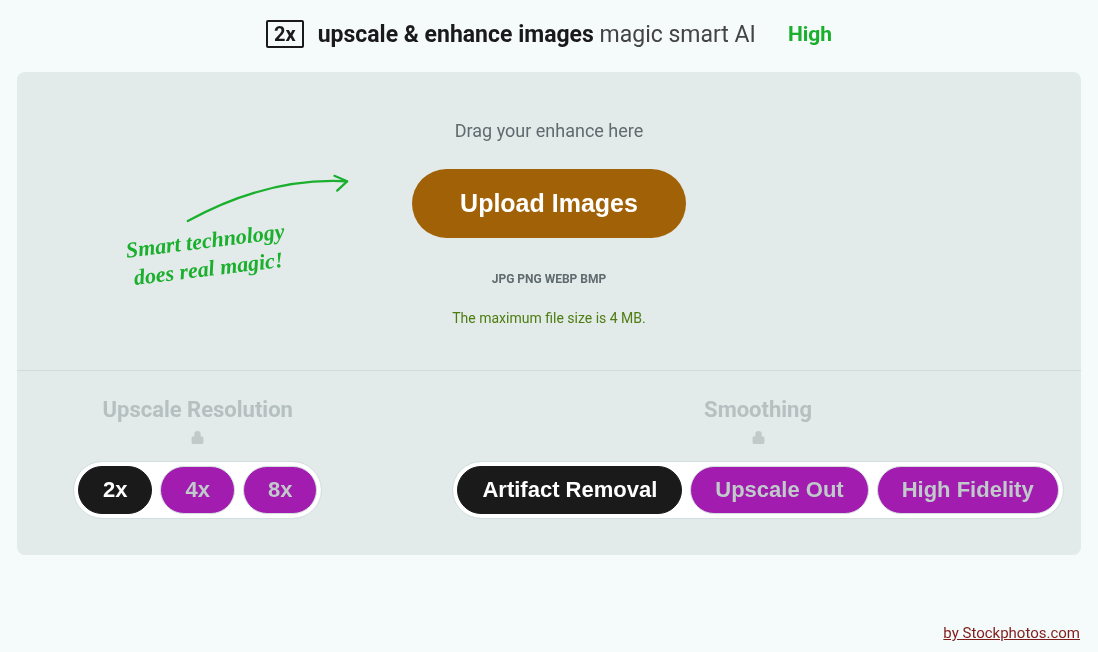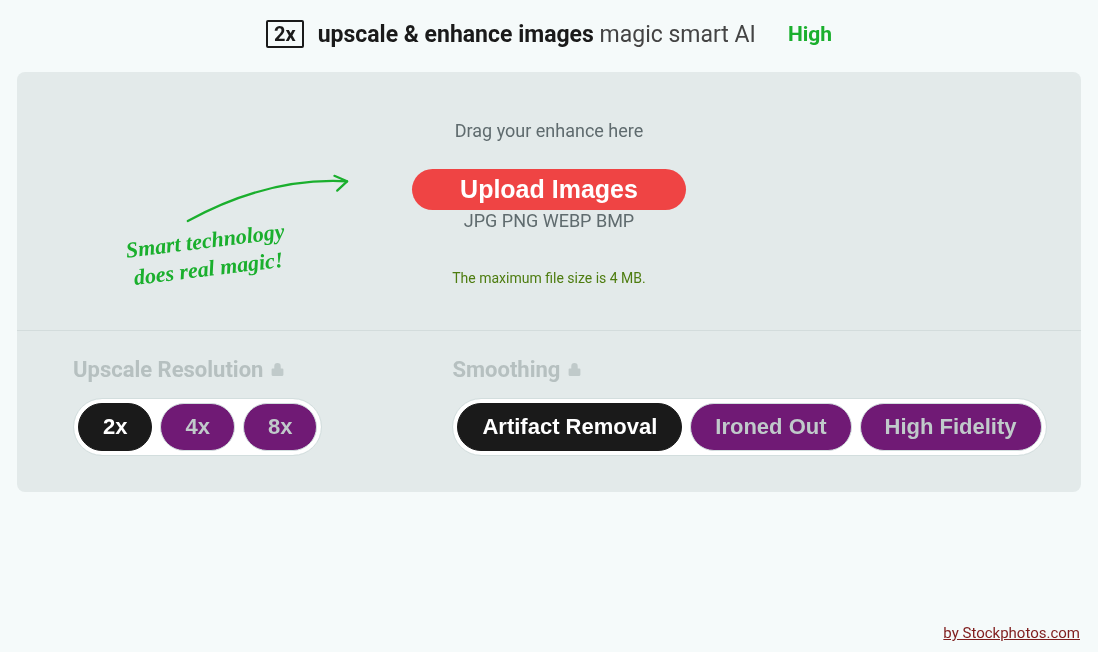--- a/index.html
+++ b/index.html
@@ -44,33 +44,35 @@
       text-align: center;
       padding: 48px 0 44px;
     }
     .drop-text {
       color: #5f6b6e;
       font-size: 18px;
       margin-bottom: 28px;
     }
     .upload-btn {
       display: inline-block;
-      background: #ef4444;
+      background: #a16207;
       color: #fff;
       font-size: 25px;
       font-weight: 700;
-      padding: 6px 48px;
+      padding: 20px 48px;
       border: none;
       border-radius: 999px;
       cursor: pointer;
+      margin-bottom: 34px;
     }
     .formats {
       color: #5f6b6e;
-      font-size: 18px;
-      margin-bottom: 39px;
+      font-size: 12px;
+      margin-bottom: 24px;
+      font-weight: bold;
     }
     .max-size {
       color: #4d7c0f;
       font-size: 14px;
     }
 
     .tagline {
       position: absolute;
       left: 110px;
       top: 155px;
@@ -101,20 +103,21 @@
       text-align: center;
     }
     .opt-label {
       color: #b6c0c0;
       font-size: 22px;
       font-weight: 700;
       margin-bottom: 16px;
       display: flex;
       align-items: center;
       gap: 8px;
+      flex-direction: column;
     }
     .opt-group.smoothing .opt-label {
     }
     .lock-icon {
       width: 13px;
       height: 15px;
       display: inline-block;
     }
     .lock-icon svg { display: block; }
 
@@ -122,21 +125,21 @@
       display: inline-flex;
       gap: 8px;
       background: #fff;
       border: 1px solid #d3dede;
       border-radius: 999px;
       padding: 4px;
       box-shadow: inset 0 0 0 3px #fff, 0 0 0 1px #d3dede inset;
     }
     .pill {
       border: 1px solid #d3dede;
-      background: #701a75;
+      background: #a21caf;
       color: #c0caca;
       font-weight: 700;
       font-size: 22px;
       padding: 10px 24px;
       border-radius: 999px;
       cursor: pointer;
       white-space: nowrap;
     }
     .pill.active {
       background: #1a1a1a;
@@ -204,20 +207,20 @@
       <div class="opt-label">
         <span>Smoothing</span>
         <span class="lock-icon">
           <svg viewBox="0 0 12 14" width="13" height="15">
               <path d="M3 6 V4 a3 3 0 0 1 6 0 V6 M1.5 6 h9 a1 1 0 0 1 1 1 v5 a1 1 0 0 1 -1 1 h-9 a1 1 0 0 1 -1 -1 v-5 a1 1 0 0 1 1 -1 z" fill="#c0caca"></path>
             </svg>
         </span>
       </div>
       <div class="pill-row">
         <button class="pill active">Artifact Removal</button>
-        <button class="pill">Ironed Out</button>
+        <button class="pill">Upscale Out</button>
         <button class="pill">High Fidelity</button>
       </div>
     </div>
   </div>
 </div>
 
 <a class="footer-credit">by Stockphotos.com</a>
 
 </body></html>

